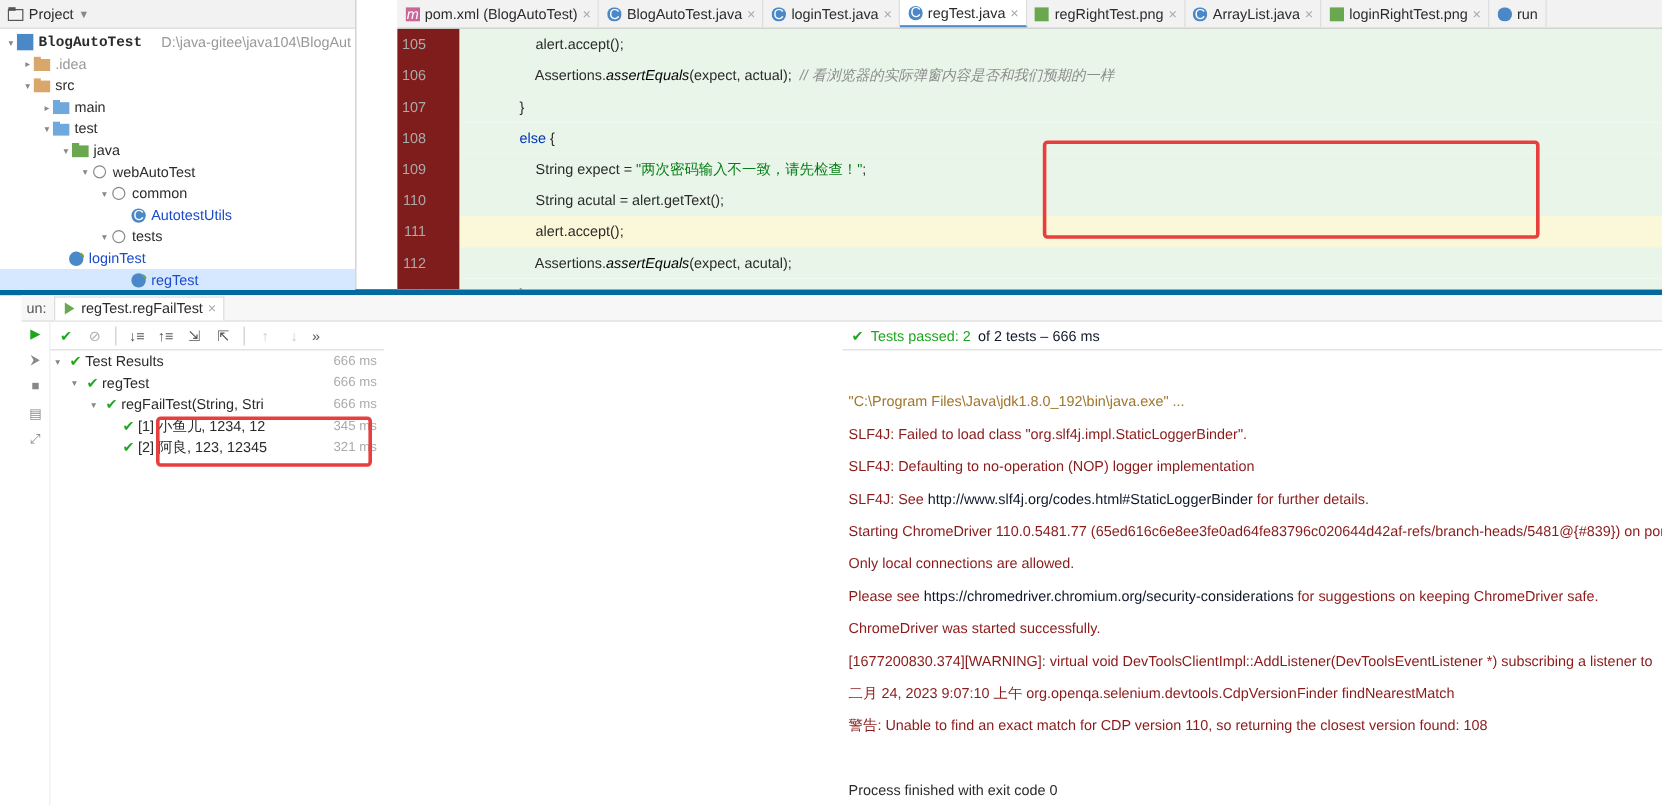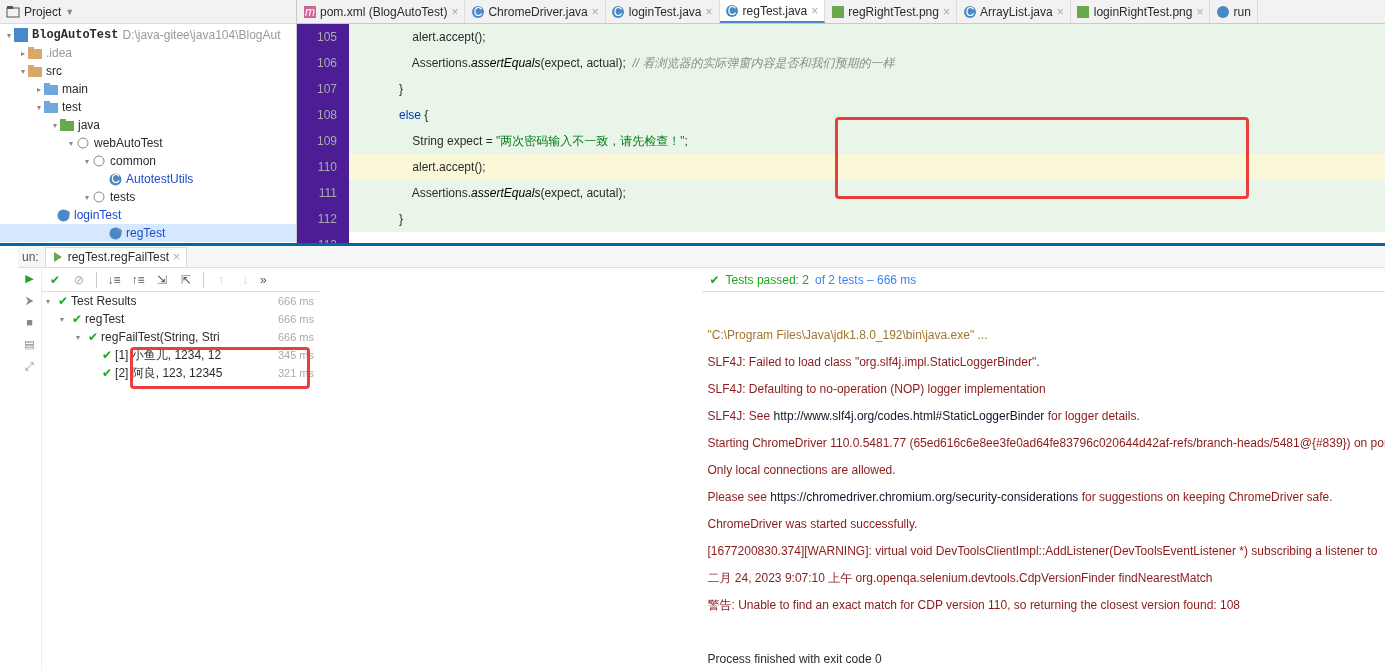--- a/index.html
+++ b/index.html
@@ -1,39 +1,39 @@
 <!DOCTYPE html>
 <html><head>
 <meta charset="utf-8">
 <style>
 * { box-sizing: border-box; margin: 0; padding: 0; font-family: "Segoe UI", Arial, sans-serif; font-size: 12px; }
 body { background: #fff; width: 1385px; height: 671px; overflow: hidden; color: #2b2b2b; }
 
-.top-row { display: flex; height: 246px; border-bottom: 3px solid #0369a1; }
+.top-row { display: flex; height: 246px; border-bottom: 5px solid #0369a1; gap: 34px; }
 .project-panel { width: 297px; border-right: 1px solid #c9c9c9; display: flex; flex-direction: column; overflow: hidden; }
 .project-header { height: 24px; display: flex; align-items: center; padding: 0 6px; background: #f2f2f2; border-bottom: 1px solid #ddd; gap: 4px; }
 .proj-icon { width: 14px; height: 14px; display: inline-flex; align-items: center; justify-content: center; }
 .project-header span.title { font-weight: 500; }
 .project-header .chev { color: #888; font-size: 9px; }
 .project-tree { overflow: auto; flex: 1; padding: 2px 0; }
 .tree-item { display: flex; align-items: center; height: 18px; white-space: nowrap; cursor: pointer; }
 .selected { background: #d5e8ff; }
 .tree-caret { width: 10px; text-align: center; color: #888; font-size: 8px; }
 .tree-folder-icon { width: 14px; height: 14px; margin-right: 4px; display: inline-flex; align-items: center; justify-content: center; }
 .bold { font-weight: 700; font-family: Liberation Mono, monospace; }
 .gray { color: #999; }
 
 .editor-panel { flex: 1; display: flex; flex-direction: column; min-width: 0; background: #fff; }
 .editor-tabs { height: 24px; display: flex; align-items: stretch; border-bottom: 1px solid #c9c9c9; background: #f2f2f2; overflow: hidden; }
 .etab { display: flex; align-items: center; padding: 0 6px; border-right: 1px solid #ddd; gap: 4px; font-size: 12px; white-space: nowrap; }
 .etab.active { background: #fff; border-bottom: 2px solid #4a88c7; }
 .etab .close { color: #aaa; font-size: 12px; cursor: pointer; }
 .ficon { width: 13px; height: 13px; display: inline-flex; align-items: center; justify-content: center; }
 .editor-body { flex: 1; display: flex; overflow: hidden; font-family: "JetBrains Mono", Consolas, monospace; font-size: 13px; line-height: 26px; }
-.gutter { width: 52px; text-align: right; color: #aaa; background: #4c1d95; padding-right: 12px; }
+.gutter { width: 52px; text-align: right; color: #aaa; background: #7f1d1d; padding-right: 28px; }
 .gutter .ln { height: 26px; }
 .code-area { flex: 1; position: relative; }
 .cline { height: 26px; white-space: pre; padding-left: 10px; }
 .bg-green { background: #e8f5e8; }
 .bg-yellow { background: #fbf8da; }
 .k-kw { color: #0033b3; }
 .k-str { color: #067d17; }
 .k-call { font-style: italic; color: #000; }
 .k-comm { color: #8c8c8c; font-style: italic; }
 .red-box { position: absolute; border: 3px solid #e93e3e; border-radius: 4px; pointer-events: none; }
@@ -48,21 +48,21 @@
 .run-body { flex: 1; display: flex; min-height: 0; }
 .run-left { width: 278px; border-right: 1px solid #ddd; display: flex; flex-direction: column; }
 .run-toolbar1 { width: 24px; border-right: 1px solid #eee; display: flex; flex-direction: column; align-items: center; padding-top: 2px; gap: 6px; }
 .run-cols { flex: 1; display: flex; }
 .run-toolbar1 div { width: 16px; height: 16px; display: flex; align-items: center; justify-content: center; font-size: 11px; cursor: pointer; }
 .run-center { flex: 1; display: flex; flex-direction: column; min-width: 0; }
 .test-toolbar { height: 24px; border-bottom: 1px solid #ddd; display: flex; align-items: center; padding: 0 4px; gap: 6px; }
 .tt-btn { width: 18px; height: 18px; display: flex; align-items: center; justify-content: center; cursor: pointer; color: #555; }
 .tt-sep { width: 1px; height: 16px; background: #ccc; margin: 0 2px; }
 .tests-passed { color: #1ea71e; font-weight: 400; }
-.tests-muted { color: #3b82f6; }
+.tests-muted { color: #0f172a; }
 .test-tree { flex: 1; overflow: auto; position: relative; }
 .test-row { height: 18px; display: flex; align-items: center; padding-left: 4px; cursor: pointer; white-space: nowrap; }
 .test-row .caret { width: 12px; color: #888; font-size: 8px; }
 .check-green { color: #1ea71e; font-size: 12px; margin-right: 3px; }
 .test-time { margin-left: auto; padding-right: 6px; color: #aaa; font-size: 11px; }
 .box-tests { left: 88px; top: 55px; width: 180px; height: 42px; }
 
 .console { flex: 1; overflow: auto; font-family: Consolas, "Courier New", monospace; font-size: 13px; line-height: 26px; padding: 4px 6px; color: #2b2b2b; white-space: pre; }
 .cons-cmd { color: #a0752d; }
 .cons-err { color: #8b1a1a; }
@@ -87,21 +87,21 @@
     </div>
     <div class="project-tree">
       <div class="tree-item" style="padding-left:4px">
         <span class="tree-caret">▾</span>
         <span class="tree-folder-icon">
             <svg width="14" height="14">
               <rect width="14" height="14" fill="#4a88c7"></rect>
             </svg>
           </span>
         <span class="bold">BlogAutoTest</span>
-        <span class="gray" style="margin-left:4px">D:\java-gitee\java104\BlogAut</span>
+        <span class="gray" style="margin-left:16px">D:\java-gitee\java104\BlogAut</span>
       </div>
       <div class="tree-item" style="padding-left:18px">
           <span class="tree-caret">▸</span>
           <span class="tree-folder-icon">
             <svg width="14" height="12">
               <rect width="14" height="10" y="2" fill="#d9a76a"></rect>
               <rect width="6" height="3" fill="#d9a76a"></rect>
             </svg>
           </span>
           <span class="gray">.idea</span>
@@ -215,21 +215,21 @@
           <span>pom.xml (BlogAutoTest)</span>
           <span class="close">×</span>
         </div>
       <div class="etab">
           <span class="ficon">
             <svg width="12" height="12">
               <circle cx="6" cy="6" r="6" fill="#4a88c7"></circle>
               <text x="6" y="9.5" text-anchor="middle" fill="#fff" font-size="8">C</text>
             </svg>
           </span>
-          <span>ChromeDriver.java</span>
+          <span>BlogAutoTest.java</span>
           <span class="close">×</span>
         </div>
       <div class="etab">
           <span class="ficon">
             <svg width="12" height="12">
               <circle cx="6" cy="6" r="6" fill="#4a88c7"></circle>
               <text x="6" y="9.5" text-anchor="middle" fill="#fff" font-size="8">C</text>
             </svg>
           </span>
           <span>loginTest.java</span>
@@ -293,20 +293,21 @@
           <div class="ln">111</div>
           <div class="ln">112</div>
           <div class="ln">113</div>
       </div>
       <div class="code-area">
         <div class="cline bg-green"><span>                alert.accept();</span></div>
         <div class="cline bg-green"><span>                Assertions.</span><span class="k-call">assertEquals</span><span>(expect, actual);  </span><span class="k-comm">// 看浏览器的实际弹窗内容是否和我们预期的一样</span></div>
         <div class="cline bg-green"><span>            }</span></div>
         <div class="cline bg-green"><span class="k-kw">            else </span><span>{</span></div>
         <div class="cline bg-green"><span>                String expect = </span><span class="k-str">"两次密码输入不一致，请先检查！"</span><span>;</span></div>
+        <div class="cline bg-green"><span>                String acutal = alert.getText();</span></div>
         <div class="cline bg-yellow"><span>                alert.accept();</span></div>
         <div class="cline bg-green"><span>                Assertions.</span><span class="k-call">assertEquals</span><span>(expect, acutal);</span></div>
         <div class="cline bg-green"><span>            }</span></div>
         <div class="red-box box-code"></div>
       </div>
     </div>
   </div>
 </div>
 
 <div class="bottom">
@@ -382,21 +383,21 @@
     <div class="run-center">
       <div class="test-toolbar" style="padding-left:8px">
         <span class="tests-passed">✔</span>
         <span class="tests-passed">Tests passed: 2</span>
           <span class="tests-muted"> of 2 tests – 666 ms</span>
       </div>
       <div class="console">
 <span class="cons-cmd">"C:\Program Files\Java\jdk1.8.0_192\bin\java.exe" ...</span>
 <span class="cons-err">SLF4J: Failed to load class "org.slf4j.impl.StaticLoggerBinder".</span>
 <span class="cons-err">SLF4J: Defaulting to no-operation (NOP) logger implementation</span>
-<span class="cons-err">SLF4J: See </span><span class="cons-link">http://www.slf4j.org/codes.html#StaticLoggerBinder</span><span class="cons-err"> for logger details.</span>
+<span class="cons-err">SLF4J: See </span><span class="cons-link">http://www.slf4j.org/codes.html#StaticLoggerBinder</span><span class="cons-err"> for further details.</span>
 <span class="cons-err">Starting ChromeDriver 110.0.5481.77 (65ed616c6e8ee3fe0ad64fe83796c020644d42af-refs/branch-heads/5481@{#839}) on port 24049</span>
 <span class="cons-err">Only local connections are allowed.</span>
 <span class="cons-err">Please see </span><span class="cons-link">https://chromedriver.chromium.org/security-considerations</span><span class="cons-err"> for suggestions on keeping ChromeDriver safe.</span>
 <span class="cons-err">ChromeDriver was started successfully.</span>
 <span class="cons-err">[1677200830.374][WARNING]: virtual void DevToolsClientImpl::AddListener(DevToolsEventListener *) subscribing a listener to </span>
 <span class="cons-err">二月 24, 2023 9:07:10 上午 org.openqa.selenium.devtools.CdpVersionFinder findNearestMatch</span>
 <span class="cons-err">警告: Unable to find an exact match for CDP version 110, so returning the closest version found: 108</span>
 <span></span>
 <span>Process finished with exit code 0</span>
       </div>

